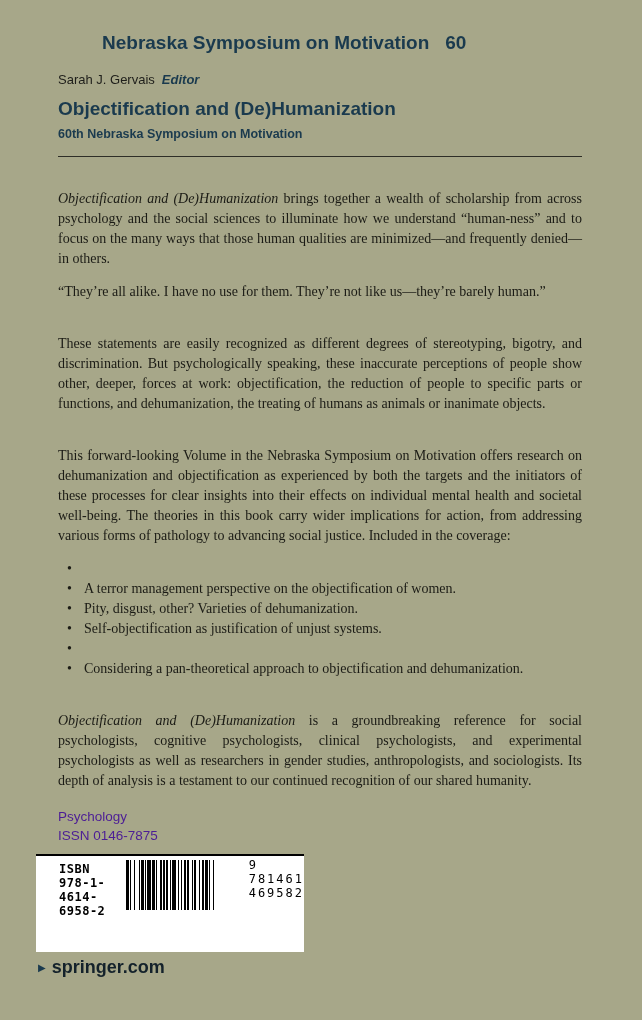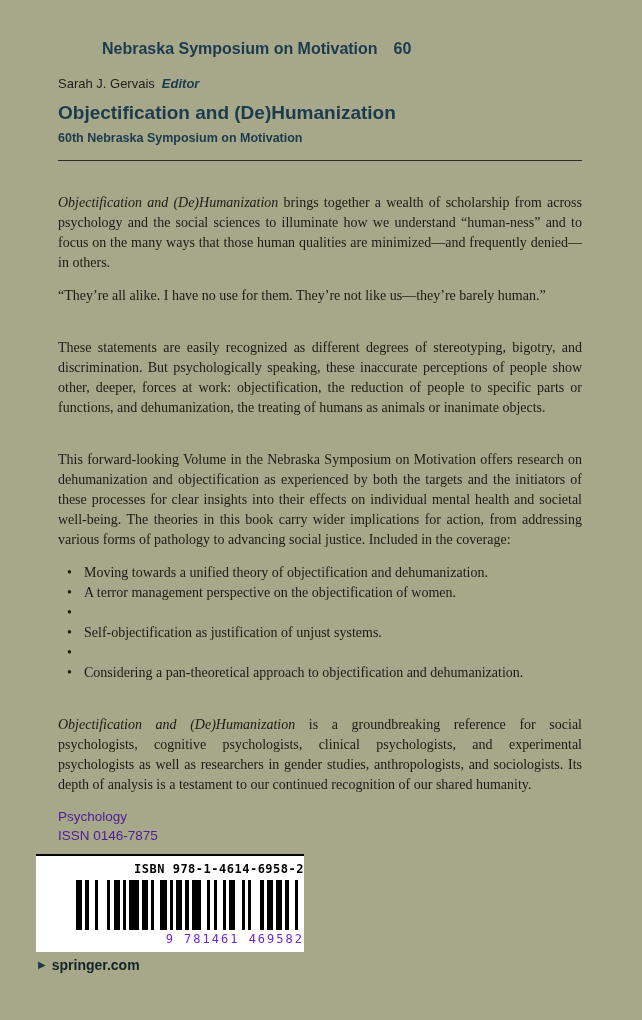--- a/index.html
+++ b/index.html
@@ -8,23 +8,23 @@
     width: 642px; height: 1020px;
     position: relative;
     background: var(--bg, #a7a789);
     font-family: "Liberation Serif", "DejaVu Serif", serif;
     color: #1b1b15;
     overflow: hidden;
   }
   .content { position: absolute; left: 58px; top: 0; width: 524px; }
 
   .series-line {
-    margin-top: 40px;
-    font-family: "Liberation Sans", sans-serif;
-    font-weight: 700; font-size: 16px;
+    margin-top: 32px;
+    font-family: "Liberation Sans", sans-serif;
+    font-weight: 700; font-size: 19px;
     color: var(--accent, #1a3a4e);
     padding-left: 44px;
   }
   .series-num { margin-left: 16px; }
 
   .author-line {
     margin-top: 18px;
     font-family: "Liberation Sans", sans-serif;
     font-size: 13px; color: #1e1e1a;
   }
@@ -68,43 +68,43 @@
     font-weight: 400; font-size: 13.5px; color: #4c1d95;
   }
   .category { top: 809px; }
   .issn { top: 828px; }
 
   .barcode-box {
     position: absolute; left: 36px; top: 854px;
     width: 268px; height: 98px;
     background: #ffffff;
     border-top: 2px solid #000;
-    display: flex; flex-direction: column; align-items: flex-end; padding-left: 23px;
+    display: flex; align-items: flex-start; padding-left: 23px;
   }
   .isbn-label {
     margin-top: 6px;
     font-family: "DejaVu Sans Mono", monospace;
     font-weight: 700; font-size: 12px; letter-spacing: 0.5px; color: #000;
   }
   .bars { margin-top: 4px; width: 228px; height: 50px; display: flex; }
   .bars div { height: 100%; }
   .isbn-digits {
     margin-top: 2px;
     font-family: "DejaVu Sans Mono", monospace;
-    font-size: 12px; letter-spacing: 2px; color: #6d28d9; margin-left: 32px;
+    font-size: 12px; letter-spacing: 2px; color: #000000; margin-left: 32px;
   }
 
   .springer {
     position: absolute; left: 38px; top: 957px;
     display: flex; align-items: center; gap: 6px;
   }
   .arrow { color: var(--accent, #1a3a4e); font-size: 10px; line-height: 1; }
   .site {
     font-family: "Liberation Sans", sans-serif;
-    font-weight: 700; font-size: 14px; color: #14222b;
+    font-weight: 700; font-size: 18px; color: #14222b;
   }
 </style>
 </head>
 <body>
 
 <div class="page">
 
   <div class="content">
 
     <div class="series-line">
@@ -125,28 +125,28 @@
 
     <p class="para quote">“They’re all alike. I have no use for them. They’re not like us—they’re barely human.”</p>
 
     <p class="para justify">These statements are easily recognized as different degrees of stereotyping, bigotry, and discrimination. But psychologically speaking, these inaccurate perceptions of people show other, deeper, forces at work: objectification, the reduction of people to specific parts or functions, and dehumanization, the treating of humans as animals or inanimate objects.</p>
 
     <p class="para justify">This forward-looking Volume in the Nebraska Symposium on Motivation offers research on dehumanization and objectification as experienced by both the targets and the initiators of these processes for clear insights into their effects on individual mental health and societal well-being. The theories in this book carry wider implications for action, from addressing various forms of pathology to advancing social justice. Included in the coverage:</p>
 
     <ul class="bullets">
       <li>
           <span class="marker">•</span>
-          <span>Moving towards a unified theory of objectification and dehumanization.</span>
         </li>
       <li>
           <span class="marker">•</span>
           <span>A terror management perspective on the objectification of women.</span>
         </li>
       <li>
           <span class="marker">•</span>
+          <span>Pity, disgust, other? Varieties of dehumanization.</span>
         </li>
       <li>
           <span class="marker">•</span>
           <span>Self-objectification as justification of unjust systems.</span>
         </li>
       <li>
           <span class="marker">•</span>
         </li>
       <li>
           <span class="marker">•</span>

